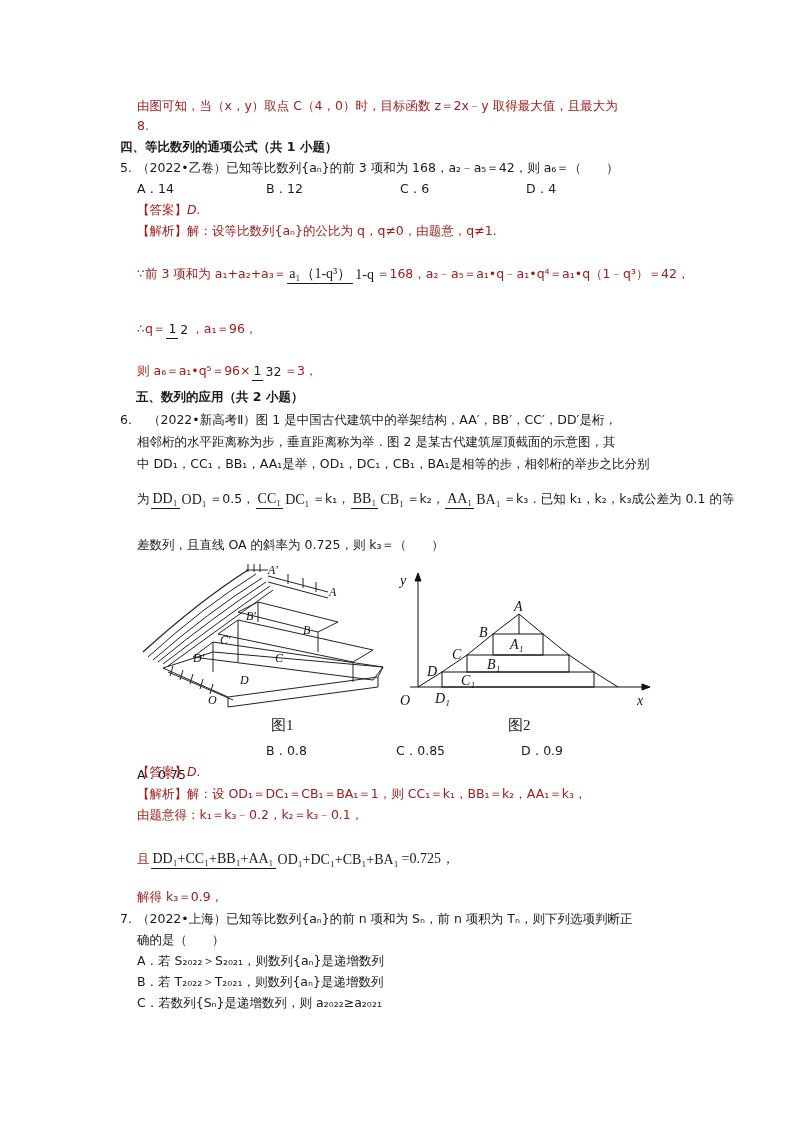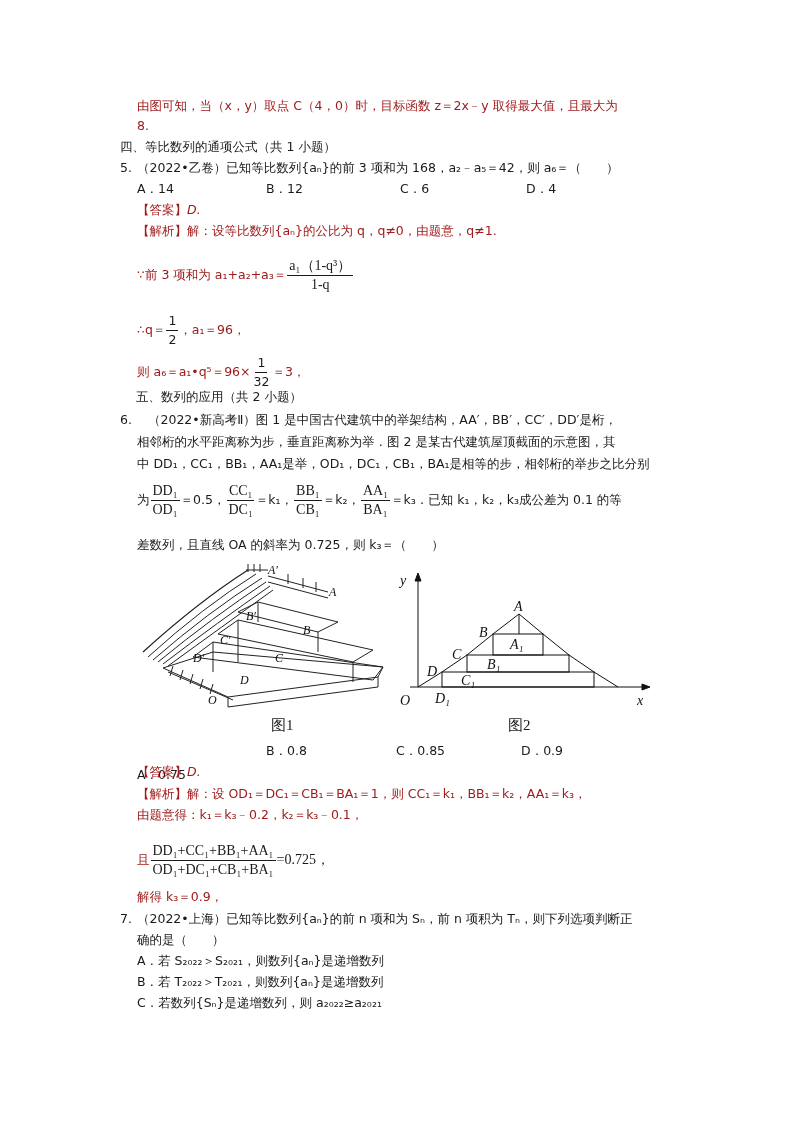--- a/index.html
+++ b/index.html
@@ -1,22 +1,22 @@
 <!DOCTYPE html>
 <html><head>
 <meta charset="utf-8">
 <style>
   html, body { margin:0; padding:0; background:#fff; }
   body { width:794px; height:1123px; position:relative; overflow:hidden;
          font-family:"DejaVu Sans", "Liberation Sans", sans-serif; font-size:12.5px; color:#1a1a1a; }
   .line { position:absolute; white-space:nowrap; line-height:16px; }
   .red { color:#a01c1c; }
-  .bold { font-weight:normal; }
+  .bold { font-weight:bold; }
   .it { font-style:italic; }
-  .frac { display:inline-flex; flex-direction:column; align-items:center; vertical-align:middle; margin:4px 1px; }
+  .frac { display:inline-flex; flex-direction:row; align-items:center; vertical-align:middle; margin:12px 1px; }
   .frac .num { border-bottom:1px solid currentColor; padding:0 2px; line-height:18px; }
   .frac .den { padding:0 2px; line-height:18px; }
   .serif { font-family:"Liberation Serif", "DejaVu Serif", serif; font-size:14px; }
   .opt { position:absolute; white-space:nowrap; }
   .fig { position:absolute; }
   .caption { position:absolute; font-family:"Liberation Serif","DejaVu Serif",serif; font-size:15px; }
 </style>
 </head>
 <body>
 
@@ -37,21 +37,21 @@
   <span>【答案】</span><span class="it">D.</span>
 </div>
 <div class="line red" style="left:137px;top:223px;">
   <span>【解析】</span><span>解：设等比数列{aₙ}的公比为 q，q≠0，由题意，q≠1.</span>
 </div>
 
 <div class="line red" style="left:137px;top:253px;line-height:20px;">
   <span>∵前 3 项和为 a₁+a₂+a₃＝</span><span class="frac serif" style="color:#1a1a1a;">
       <span class="num">a₁（1-q³）</span>
       <span class="den">1-q</span>
-    </span>
+    </span><span>＝168，a₂﹣a₅＝a₁•q﹣a₁•q⁴＝a₁•q（1﹣q³）＝42，</span>
 </div>
 
 <div class="line red" style="left:137px;top:308px;">
   <span>∴q＝</span><span class="frac" style="color:#1a1a1a;">
       <span class="num">1</span>
       <span class="den">2</span>
     </span><span>，a₁＝96，</span>
 </div>
 
 <div class="line red" style="left:137px;top:350px;">

